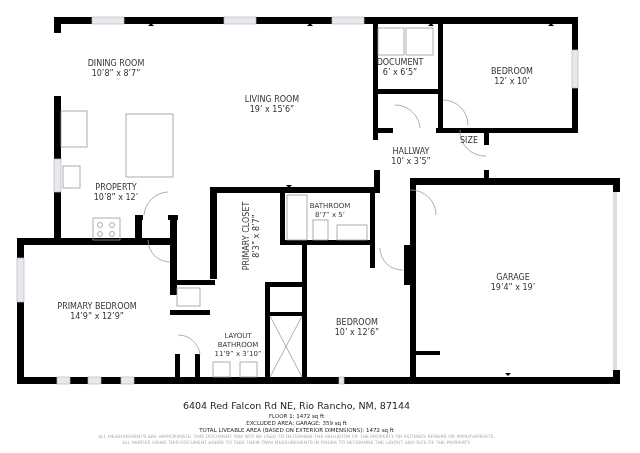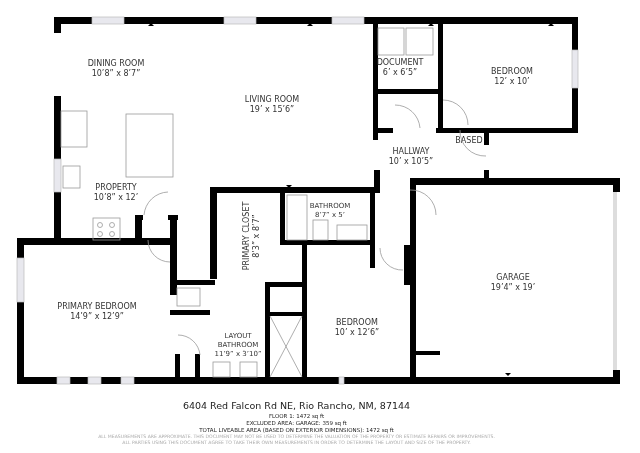--- a/index.html
+++ b/index.html
@@ -148,24 +148,24 @@
 <div class="room-label" style="left:400px;top:58px">
   <div>DOCUMENT</div>
   <div>6’ x 6’5”</div>
 </div>
 <div class="room-label" style="left:512px;top:67px">
   <div>BEDROOM</div>
   <div>12’ x 10’</div>
 </div>
 <div class="room-label" style="left:411px;top:147px">
   <div>HALLWAY</div>
-  <div>10’ x 10’5”</div>
+  <div>10’ x 3’5”</div>
 </div>
 <div class="room-label" style="left:469px;top:136px">
-  <div>BASED</div>
+  <div>SIZE</div>
 </div>
 <div class="room-label" style="left:116px;top:183px">
   <div>PROPERTY</div>
   <div>10’8” x 12’</div>
 </div>
 <div class="room-label vert" style="left:252px;top:236px">
   <div>PRIMARY CLOSET</div>
   <div>8’3” x 8’7”</div>
 </div>
 <div class="room-label" style="left:330px;top:202px;font-size:7px;line-height:9px">

